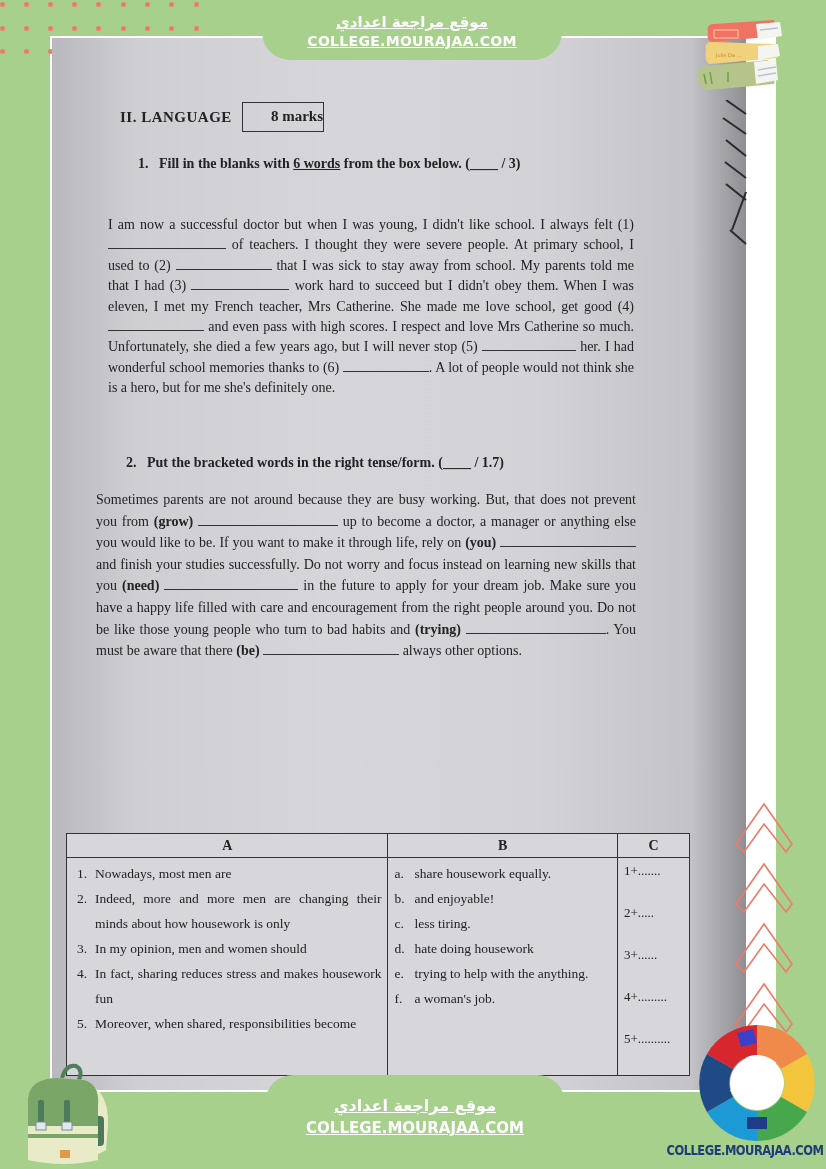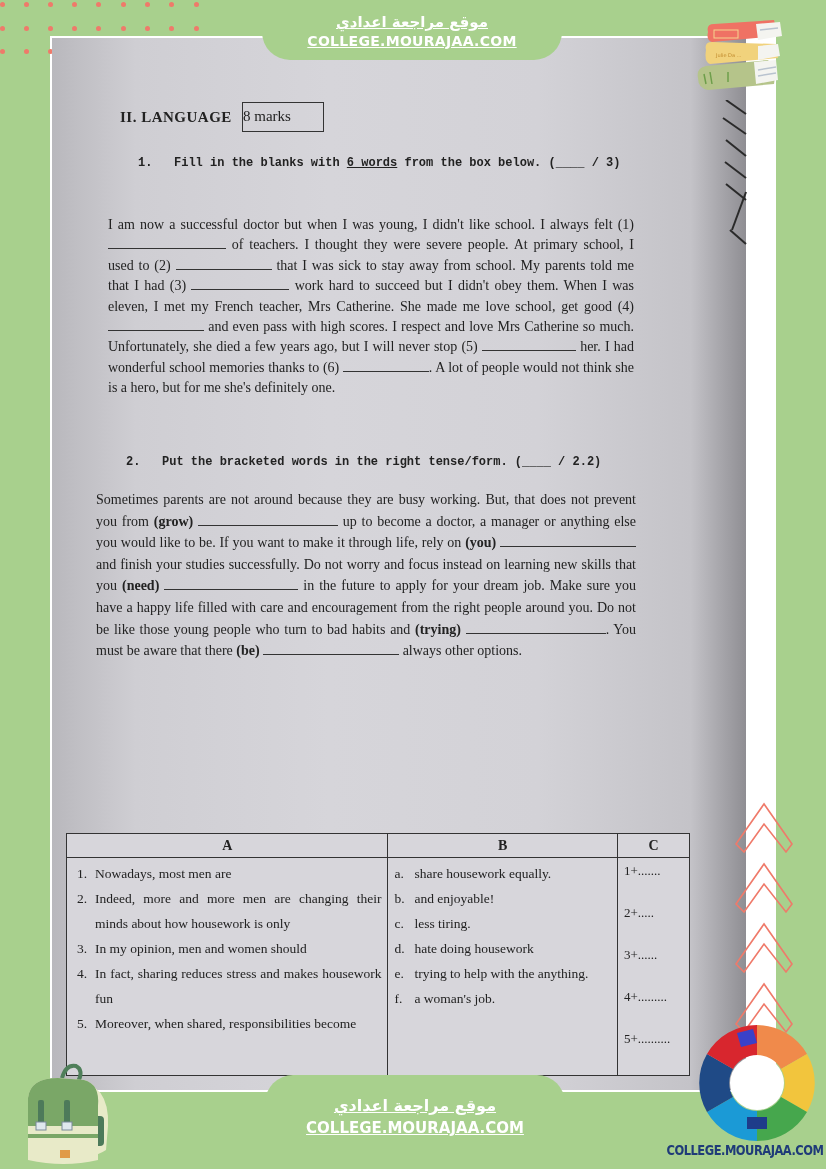--- a/index.html
+++ b/index.html
@@ -17,22 +17,22 @@
   .page{position:absolute;left:0;top:0;width:100%;height:100%;color:#222}
   .banner{position:absolute;left:262px;top:0;width:300px;height:60px;background:#a8d08d;border-radius:0 0 28px 28px;
     text-align:center;color:#fff;font-family:"DejaVu Sans",sans-serif}
   .banner .ar{font-size:15px;font-weight:bold;text-decoration:underline;line-height:20px;padding-top:12px}
   .banner .en{font-size:14px;font-weight:bold;text-decoration:underline;letter-spacing:0.3px;line-height:18px}
   .banner-bottom{position:absolute;left:265px;top:1075px;width:300px;height:94px;background:#a8d08d;border-radius:28px 28px 0 0;
     text-align:center;color:#fff;font-family:"DejaVu Sans",sans-serif}
   .banner-bottom .ar{font-size:16px;font-weight:bold;text-decoration:underline;padding-top:20px;line-height:22px}
   .banner-bottom .en{font-size:15px;font-weight:bold;text-decoration:underline;line-height:22px}
   .sec-title{position:absolute;left:68px;top:71px;font-size:15px;font-weight:bold;letter-spacing:0.5px}
-  .marks{position:absolute;left:190px;top:64px;width:82px;height:30px;border:1.5px solid #333;font-size:15px;font-weight:normal;text-align:left;line-height:27px}
-  .q-title{position:absolute;font-size:12px;font-weight:bold;font-family:Liberation Mono, monospace}
+  .marks{position:absolute;left:190px;top:64px;width:82px;height:30px;border:1.5px solid #333;font-size:15px;font-weight:bold;text-align:right;line-height:27px}
+  .q-title{position:absolute;font-size:14px;font-weight:bold;font-family:Liberation Serif, serif}
   .q1{left:86px;top:118px}
   .q1 u{font-weight:bold}
   .wordbox{position:absolute;left:82px;top:141px;width:502px;height:34px;border:1.5px solid #555;text-align:center;font-size:12.5px;font-weight:bold;line-height:31px;letter-spacing:0.3px}
   .para{position:absolute;font-size:14px;line-height:20.4px;text-align:justify}
   .p1{left:56px;top:177px;width:526px}
   .blank{display:inline-block;border-bottom:1px solid #333;height:12px;vertical-align:baseline}
   .q2{left:74px;top:417px}
   .p2{left:44px;top:451px;width:540px;line-height:21.6px}
   .q3{left:58px;top:701px;width:536px;line-height:22px}
   .q3 .indent{padding-left:22px;display:block}
@@ -120,21 +120,21 @@
       <span>and even pass with high scores. I respect and love Mrs Catherine so much. Unfortunately, she died a few years ago, but I will never stop</span>
       <span>(5)</span>
       <span class="blank" style="width:94px"></span>
       <span>her. I had wonderful school memories thanks to</span>
       <span>(6)</span>
       <span class="blank" style="width:86px"></span><span>. A lot of people would not think she is a hero, but for me she's definitely one.</span>
     </div>
 
     <div class="q-title q2">
       <span>2.</span>&nbsp;&nbsp;
-      <span>Put the bracketed words in the right tense/form. (____ / 2.2)</span>
+      <span>Put the bracketed words in the right tense/form. (____ / 1.7)</span>
     </div>
     <div class="para p2">
       <span>Sometimes parents are not around because they are busy working. But, that does not prevent you from</span>
       <b>(grow)</b>
       <span class="blank" style="width:140px"></span>
       <span>up to become a doctor, a manager or anything else you would like to be. If you want to make it through life, rely on</span>
       <b>(you)</b>
       <span class="blank" style="width:136px"></span>
       <span>and finish your studies successfully. Do not worry and focus instead on learning new skills that you</span>
       <b>(need)</b>

